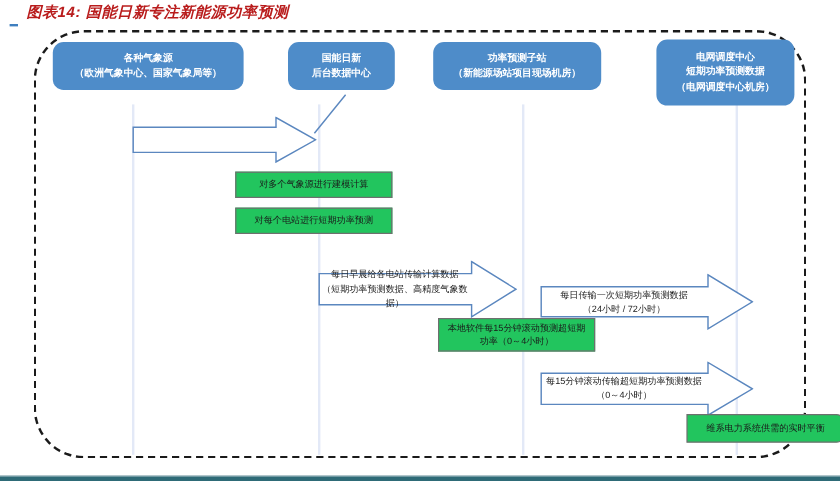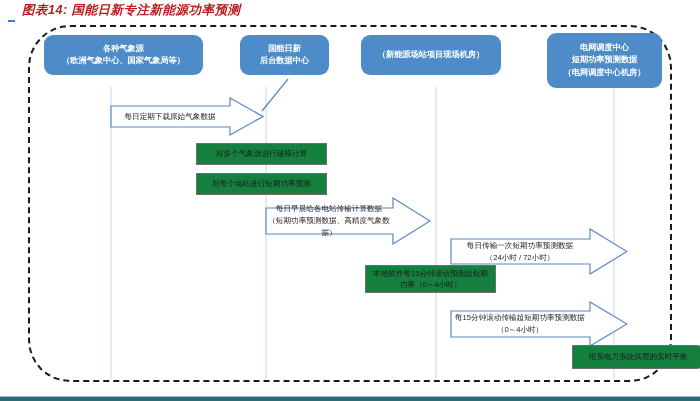--- a/index.html
+++ b/index.html
@@ -69,21 +69,21 @@
     align-items: center;
     justify-content: center;
     box-sizing: border-box;
     padding: 2px 4px;
   }
   .lane-header span { display: block; }
 
   
   .note-box {
     position: absolute;
-    background: #15803d;
+    background: #22c55e;
     border: 1.2px solid #6f6f6f;
     box-sizing: border-box;
     font-size: 7.6px;
     color: #1a1a1a;
     line-height: 1.5;
     text-align: center;
     display: flex;
     align-items: center;
     justify-content: center;
     padding: 2px 5px;
@@ -158,20 +158,21 @@
 
   <div class="lane-header" style="left:212px; top:10px; width:89px; height:40px;">
     <div>
       <span>国能日新</span>
       <span>后台数据中心</span>
     </div>
   </div>
 
   <div class="lane-header" style="left:333px; top:10px; width:140px; height:40px;">
     <div>
+      <span>功率预测子站</span>
       <span>（新能源场站项目现场机房）</span>
     </div>
   </div>
 
   <div class="lane-header" style="left:519px; top:8px; width:115px; height:55px;">
     <div>
       <span>电网调度中心</span>
       <span>短期功率预测数据</span>
       <span>（电网调度中心机房）</span>
     </div>
@@ -180,40 +181,35 @@
   <div class="connector" style="left:232px; top:52px;">
     <svg width="30" height="36" viewBox="0 0 30 36">
       <path d="M28,2 L2,34" stroke="#5b87bf" stroke-width="1.2" fill="none"></path>
     </svg>
   </div>
 
   <div class="arrow-callout" style="left:82px; top:72px; width:154px; height:39px;">
     <svg viewBox="0 0 154 39" preserveAspectRatio="none">
       <path d="M1,9 L120,9 L120,1 L153,19.5 L120,38 L120,30 L1,30 Z" fill="#ffffff" stroke="#5b87bf" stroke-width="1.2" stroke-linejoin="miter"></path>
     </svg>
-    <div class="arrow-label" style="left:0; width:120px;">
-      <div>
-        <span>每日定期下载原始气象数据</span>
-      </div>
-    </div>
   </div>
 
   <div class="note-box" style="left:168px; top:118px; width:131px; height:22px;">
     <div>
       <span>对多个气象源进行建模计算</span>
     </div>
   </div>
 
   <div class="note-box" style="left:168px; top:148px; width:131px; height:22px;">
     <div>
       <span>对每个电站进行短期功率预测</span>
     </div>
   </div>
 
-  <div class="arrow-callout" style="left:237px; top:172px; width:166px; height:48px;padding-left:10px;">
+  <div class="arrow-callout" style="left:237px; top:192px; width:166px; height:48px;padding-left:10px;">
     <svg viewBox="0 0 166 48" preserveAspectRatio="none">
       <path d="M1,11 L128,11 L128,1 L165,24 L128,47 L128,37 L1,37 Z" fill="#ffffff" stroke="#5b87bf" stroke-width="1.2" stroke-linejoin="miter"></path>
     </svg>
     <div class="arrow-label" style="left:0; width:128px;">
       <div>
         <span>每日早晨给各电站传输计算数据</span>
         <span>（短期功率预测数据、高精度气象数据）</span>
       </div>
     </div>
   </div>

